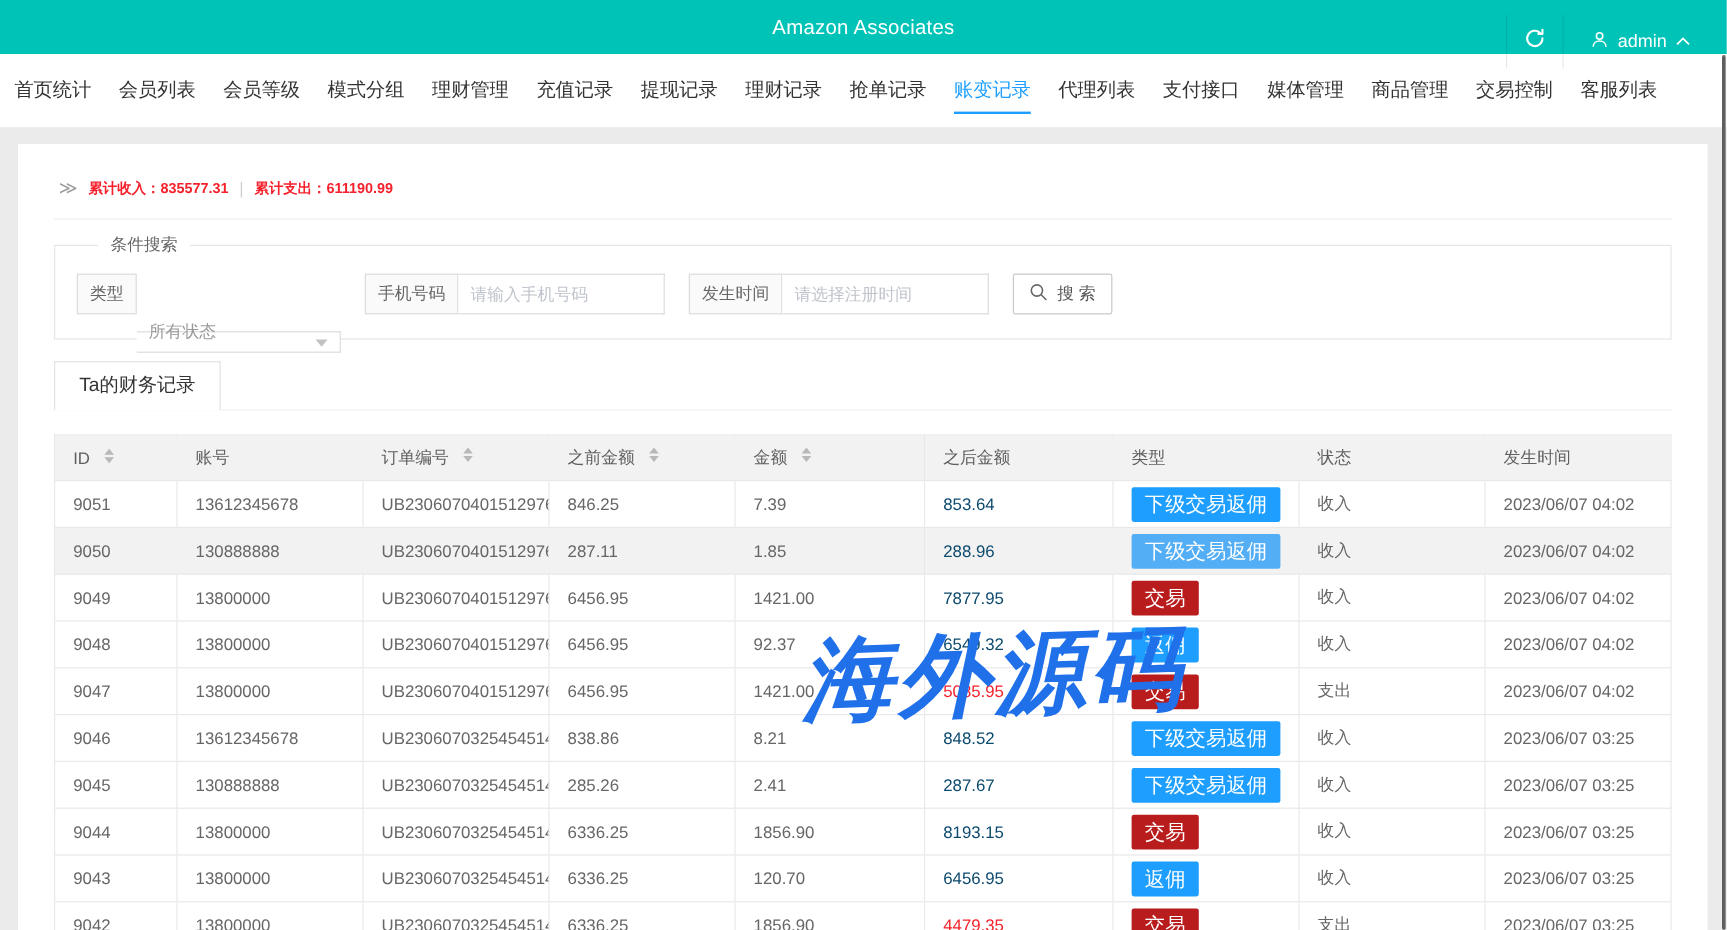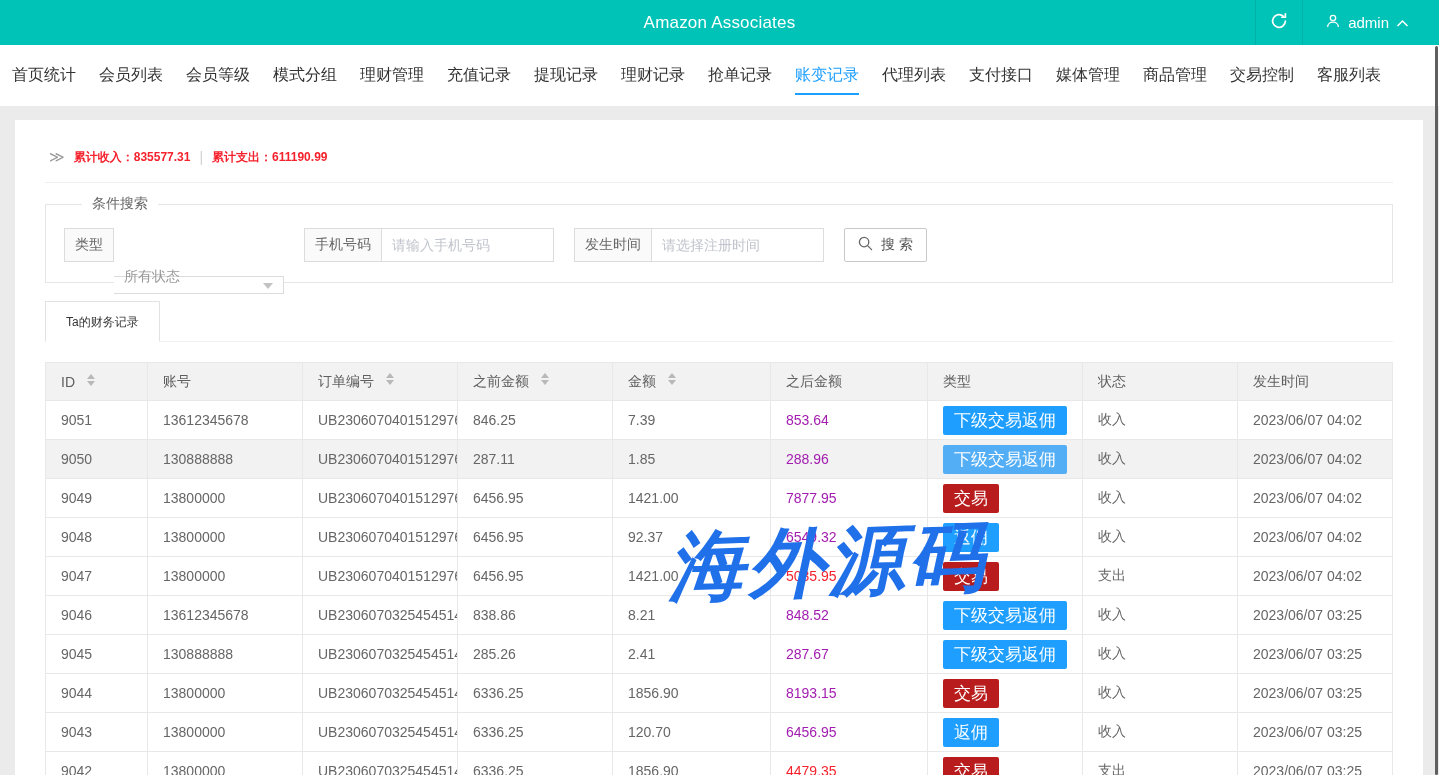--- a/index.html
+++ b/index.html
@@ -2,21 +2,21 @@
 <html><head>
 <meta charset="utf-8">
 <style>
   * { box-sizing: border-box; margin: 0; padding: 0; }
   html,body { width:1439px; height:775px; overflow:hidden; }
   body { font-family:"Liberation Sans","DejaVu Sans",sans-serif; background:#ebebeb; position:relative; }
 
   
   .topbar { height:45px; background:#00c3b8; position:relative; display:flex; align-items:center; }
   .topbar-title { position:absolute; left:0; right:0; text-align:center; color:#fff; font-size:17px; letter-spacing:.2px; }
-  .topbar-right { position:absolute; right:8px; top:0; height:45px; display:flex; align-items:stretch; }
+  .topbar-right { position:absolute; right:8px; top:12px; height:45px; display:flex; align-items:stretch; }
   .topbar-refresh { width:48px; display:flex; align-items:center; justify-content:center;
                     border-left:1px solid rgba(0,0,0,.09); border-right:1px solid rgba(0,0,0,.09); cursor:pointer; }
   .topbar-user { display:flex; align-items:center; gap:7px; padding:0 22px; color:#fff; font-size:15px; cursor:pointer; }
 
   
   .nav { background:#fff; height:61px; display:flex; align-items:center; padding:0 12px; gap:23px; }
   .nav-item { font-size:16px; color:#333; cursor:pointer; position:relative; height:61px; display:flex; align-items:center; white-space:nowrap; }
   .nav-item.active { color:#1E9FFF; }
   .nav-item.active::after { content:""; position:absolute; left:0; right:0; bottom:11px; height:2px; background:#1E9FFF; }
 
@@ -38,35 +38,35 @@
   .field-select .caret { position:absolute; right:10px; top:50%; margin-top:-2px; width:0; height:0;
        border-left:5px solid transparent; border-right:5px solid transparent; border-top:6px solid #c2c2c2; }
   .field-input { width:172px; border:1px solid #dcdcdc; border-left:none; padding:0 10px; font-size:14px; color:#666; outline:none; }
   .field-input::placeholder { color:#c0c4cc; }
   .search-btn { height:34px; background:#fff; border:1px solid #c9c9c9; border-radius:2px; padding:0 13px;
        display:flex; align-items:center; gap:8px; font-size:14px; color:#555; cursor:pointer; }
 
   
   .tabs { margin-top:18px; border-bottom:1px solid #f0f0f0; height:41px; }
   .tab-active { display:inline-block; height:41px; line-height:40px; padding:0 20px; background:#fff;
-       border:1px solid #e2e2e2; border-bottom:1px solid #fff; font-size:12px; color:#333; cursor:pointer; }
+       border:1px solid #e2e2e2; border-bottom:1px solid #fff; font-size:16px; color:#333; cursor:pointer; }
 
   
   table.grid { margin-top:20px; width:100%; border-collapse:collapse; table-layout:fixed; }
   .grid th, .grid td { border:1px solid #e8e8e8; font-weight:normal; text-align:left; padding:0 15px; font-size:14px; overflow:hidden; white-space:nowrap; }
   .grid th { background:#f2f2f2; height:38px; color:#5f5f5f; }
   .grid td { height:39px; color:#666; }
   .grid tr.hovered td { background:#f2f2f2; }
   .th-inner { display:flex; gap:12px; }
   .sort { display:flex; flex-direction:column; gap:2px; cursor:pointer; }
   .sort i { display:block; width:0; height:0; border-left:4px solid transparent; border-right:4px solid transparent; }
   .sort .up { border-bottom:5px solid #b8b8b8; }
   .sort .dn { border-top:5px solid #b8b8b8; }
   .c0{width:102px}.c1{width:155px}.c2{width:155px}.c3{width:155px}.c4{width:158px}.c5{width:157px}.c6{width:155px}.c7{width:155px}
-  .amt-green { color:#a21caf; }
+  .amt-green { color:#0c4a6e; }
   .amt-red { color:#f5222d; }
   .badge { display:inline-block; line-height:29px; padding:0 11px; border-radius:2px; color:#fff; font-size:17px; cursor:pointer; white-space:nowrap; }
   .badge-blue { background:#1E9FFF; }
   .badge-blue-light { background:#54aef5; }
   .badge-orange { background:#b91c1c; }
 
   
   .watermark { position:absolute; left:668px; top:512px; font-family:"DejaVu Serif","Liberation Serif",serif;
        font-style:italic; font-weight:bold; font-size:76px; color:#2070ea; letter-spacing:4px; white-space:nowrap;
        transform:rotate(-2deg); pointer-events:none; z-index:50; }

